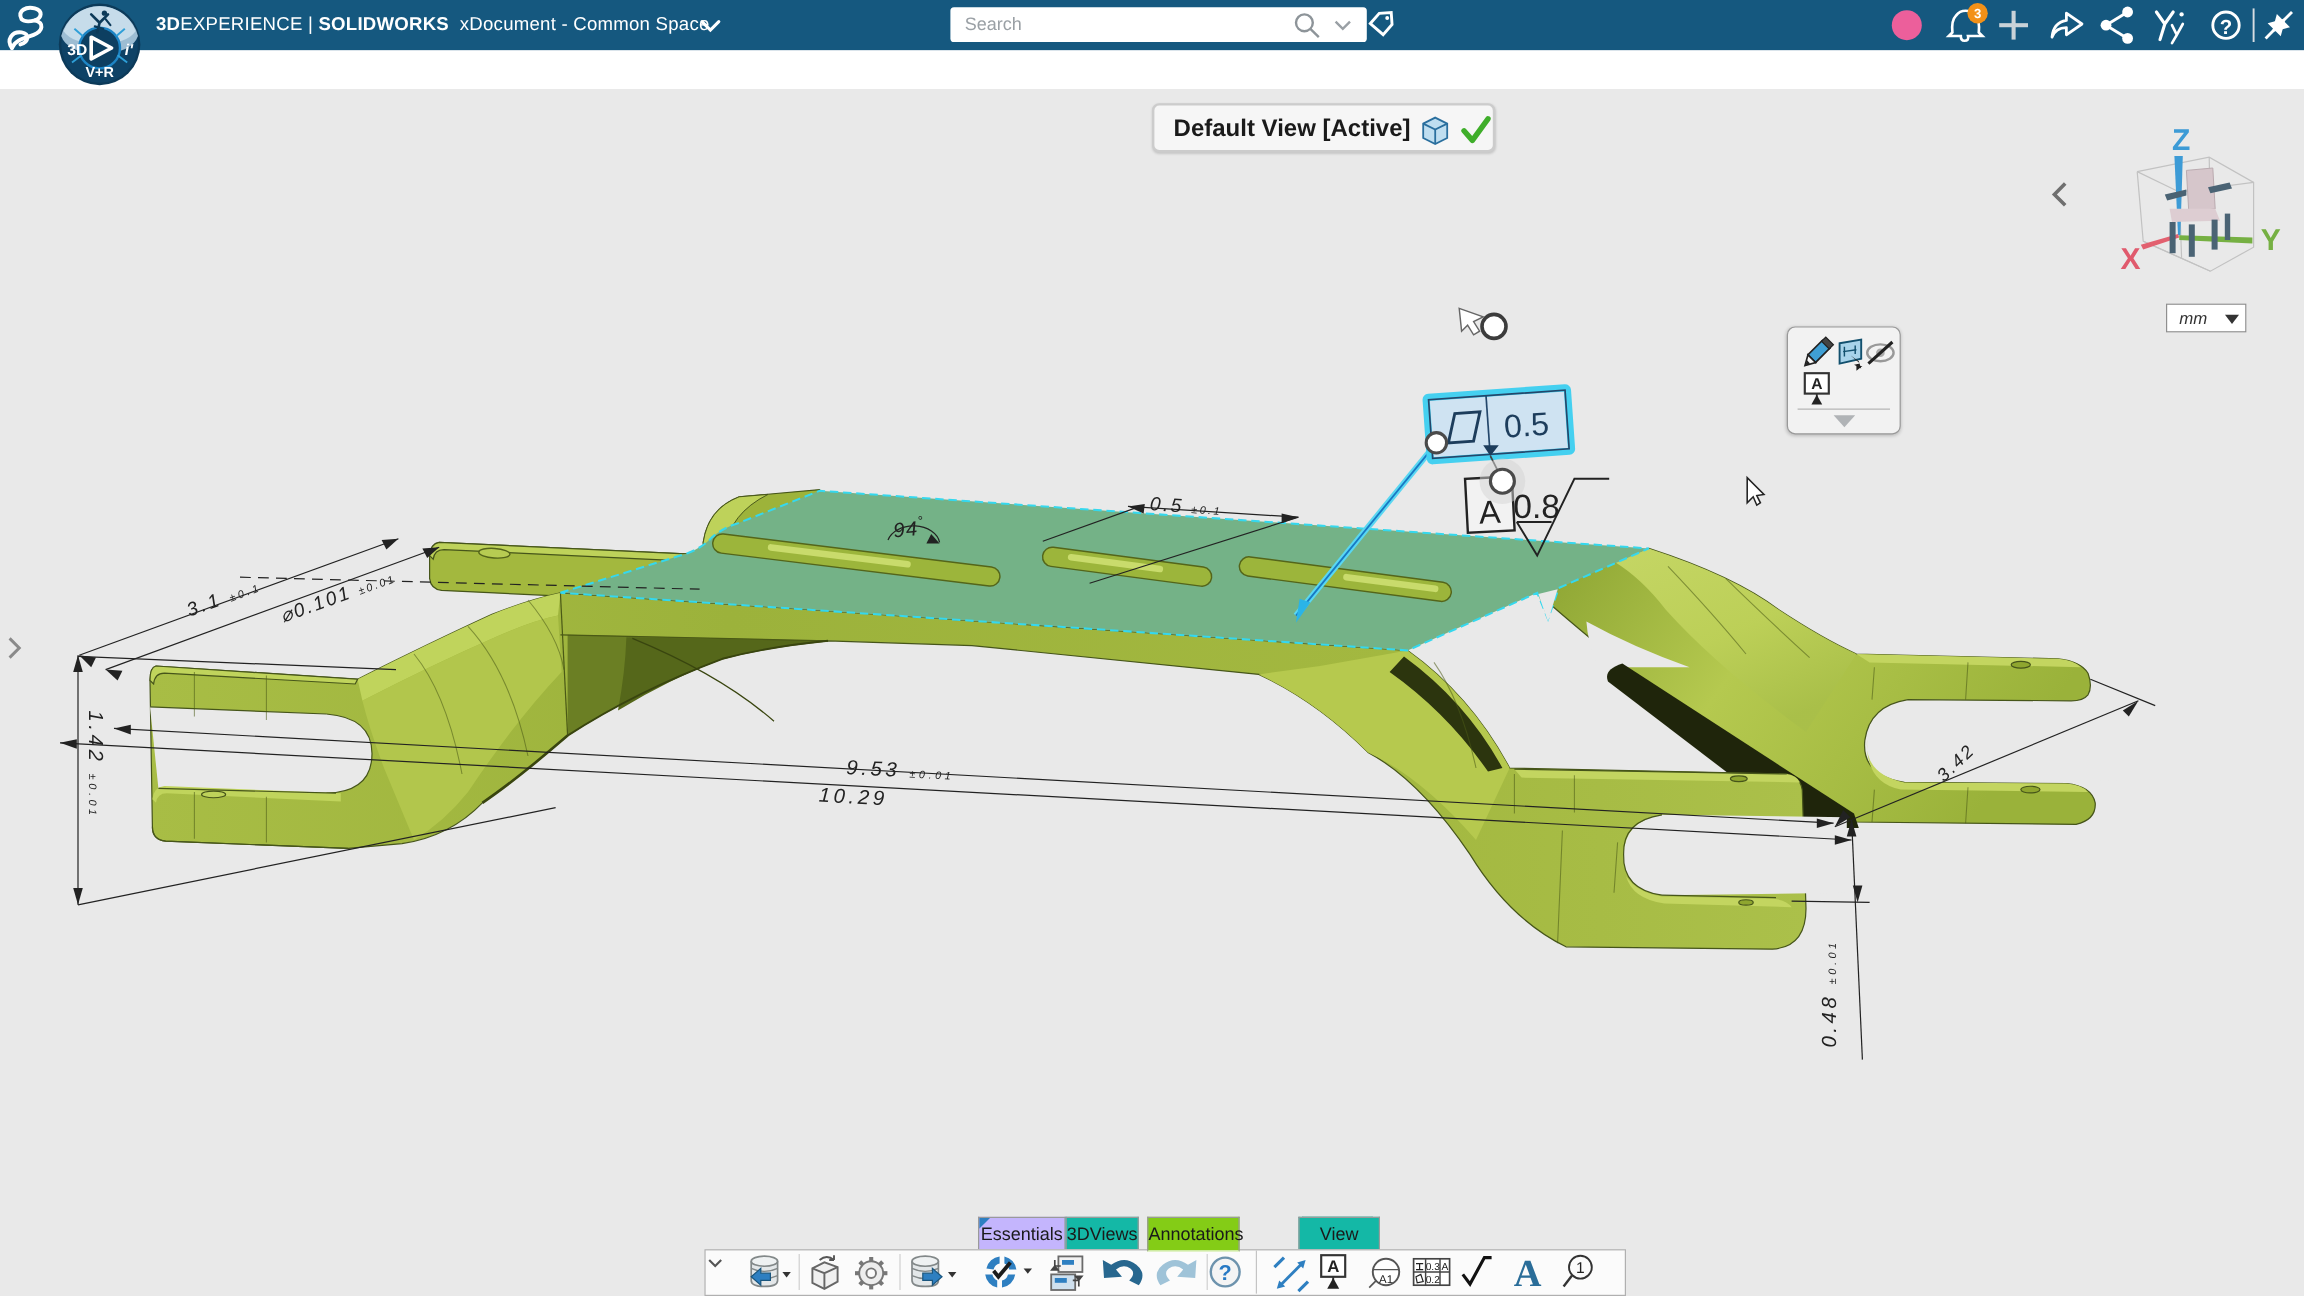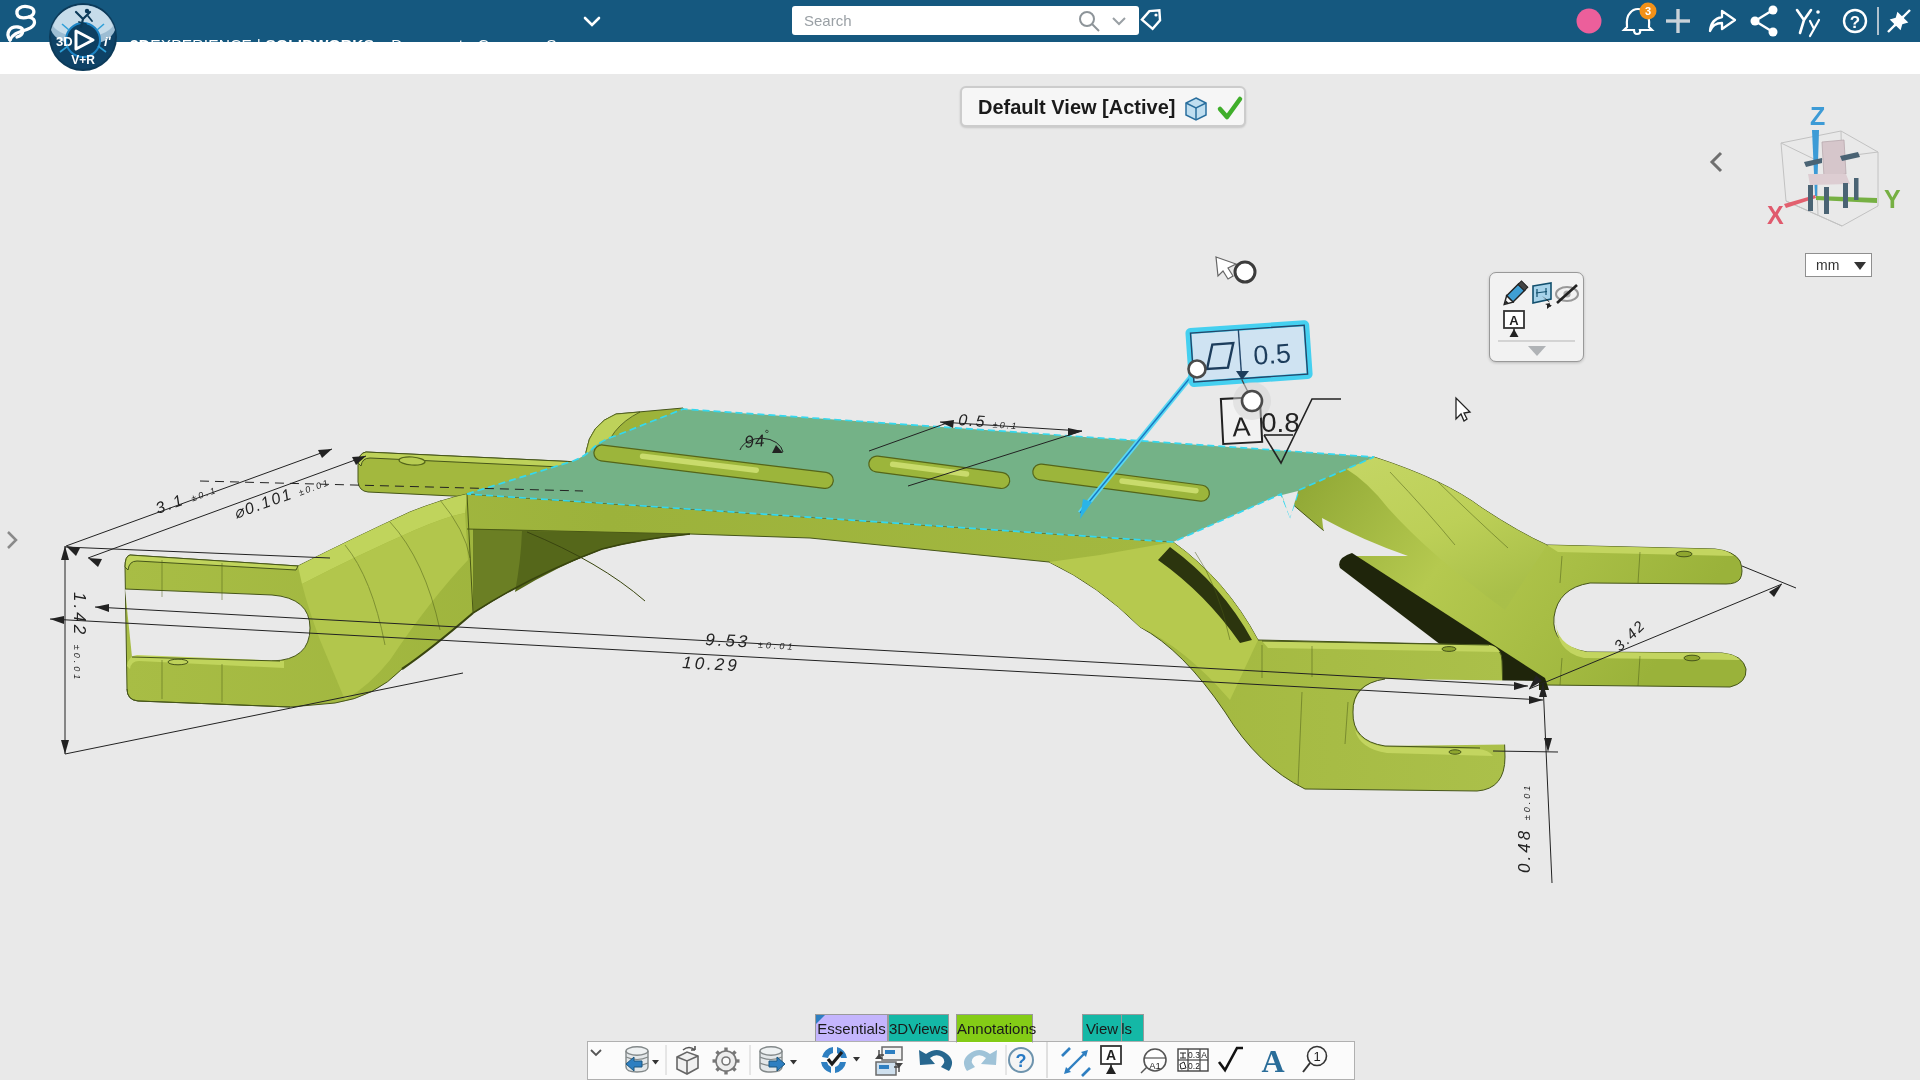--- a/index.html
+++ b/index.html
@@ -3,29 +3,29 @@
 <meta charset="utf-8">
 <style>
   * { margin:0; padding:0; box-sizing:border-box; }
   html,body { width:1920px; height:1080px; overflow:hidden; font-family:"Liberation Sans", sans-serif; }
   #stage { position:relative; width:1920px; height:1080px; background:#ffffff; }
   #viewport { position:absolute; left:0; top:74px; width:1920px; height:1006px;
     background:#e9e9e9; }
   #header { position:absolute; left:0; top:0; width:1920px; height:42px; background:#15587f; }
   #whitestrip { position:absolute; left:0; top:42px; width:1920px; height:32px; background:#ffffff; }
   #scene { position:absolute; left:0; top:0; }
-  .hdrtitle { position:absolute; left:130px; top:12px; color:#fff; font-size:15.5px; letter-spacing:0.2px;margin-top:24px; }
+  .hdrtitle { position:absolute; left:130px; top:12px; color:#fff; font-size:15.5px; letter-spacing:0.2px; }
   .hdrtitle b { font-weight:bold; }
   #searchbox { position:absolute; left:792px; top:6px; width:347px; height:29px; background:#fff; border-radius:3px; }
   #searchbox .ph { position:absolute; left:12px; top:6px; color:#9aa0a5; font-size:15px; }
   #banner { position:absolute; left:960px; top:86px; width:286px; height:41px; background:#f6f6f6;
     border:2px solid #cccccc; border-radius:6px; box-shadow:0 1px 2px rgba(0,0,0,0.15);text-align:center; }
   #banner .t { position:absolute; left:16px; top:8px; font-size:20px; font-weight:bold; color:#1a1a1a; }
   #mmdrop { position:absolute; left:1805px; top:253px; width:67px; height:24px; background:#fff;
-    border:1px solid #8f8f8f; border-radius:0; }
+    border:1px solid #8f8f8f; border-radius:0;font-style:italic; }
   #mmdrop .t { position:absolute; left:10px; top:3px; font-size:14px; color:#333; }
   #floattb { position:absolute; left:1489px; top:272px; width:95px; height:90px; background:#f2f2f2;
     border:1px solid #999; border-radius:7px; box-shadow:0 1px 3px rgba(0,0,0,0.2); }
   #bottombar { position:absolute; left:587px; top:1041px; width:768px; height:39px; background:#fbfbfb;
     border:1px solid #b0b0b0; }
   .tab { position:absolute; top:1014px; height:28px; font-size:15px; color:#1a1a1a; text-align:center;
     background:#14b8a6; border:1px solid #9a9a9a; border-bottom:none; line-height:27px; }
 </style>
 </head>
 <body>
@@ -410,21 +410,21 @@
       <polyline points="44,12 50,18 56,12" fill="none" stroke="#9aa0a5" stroke-width="2"></polyline>
     </svg>
   </div>
 
   <div class="tab" style="left:815px;width:73px;background:#c4b5fd;">Essentials<svg width="10" height="10" style="position:absolute;left:0;top:0;">
         <polygon points="0,0 9,0 0,9" fill="#2e7fc1"></polygon>
       </svg></div>
   <div class="tab" style="left:888px;width:61px;">3DViews</div>
   <div class="tab" style="left:956px;width:77px;background:#84cc16;border-bottom:1px solid #fff;height:29px;z-index:3;">Annotations</div>
   <div class="tab" style="left:1085px;width:59px;">Tools</div>
-  <div class="tab" style="left:1082px;width:40px;">View</div>
+  <div class="tab" style="left:1082px;width:68px;">View</div>
   <div id="bottombar"></div>
   <svg id="bbicons" width="790" height="45" style="position:absolute;left:587px;top:1040px;">
 
     <path d="M 4 10 L 9 15 L 14 10" fill="none" stroke="#555" stroke-width="1.8"></path>
 
     <g transform="translate(36,5)">
       <path d="M 3 6 L 3 22 Q 3 27 14 27 Q 25 27 25 22 L 25 6" fill="#e3e7e9" stroke="#828889" stroke-width="1.4"></path>
       <path d="M 3 12 Q 14 17 25 12 M 3 18 Q 14 23 25 18" fill="none" stroke="#828889" stroke-width="1.2"></path>
       <ellipse cx="14" cy="6" rx="11" ry="4.2" fill="#eef1f2" stroke="#828889" stroke-width="1.4"></ellipse>
       <polygon points="8,16 16,9 16,13 24,13 24,19 16,19 16,23" fill="#2e7fc1" stroke="#1a567e" stroke-width="1" transform="translate(-5,3)"></polygon>

